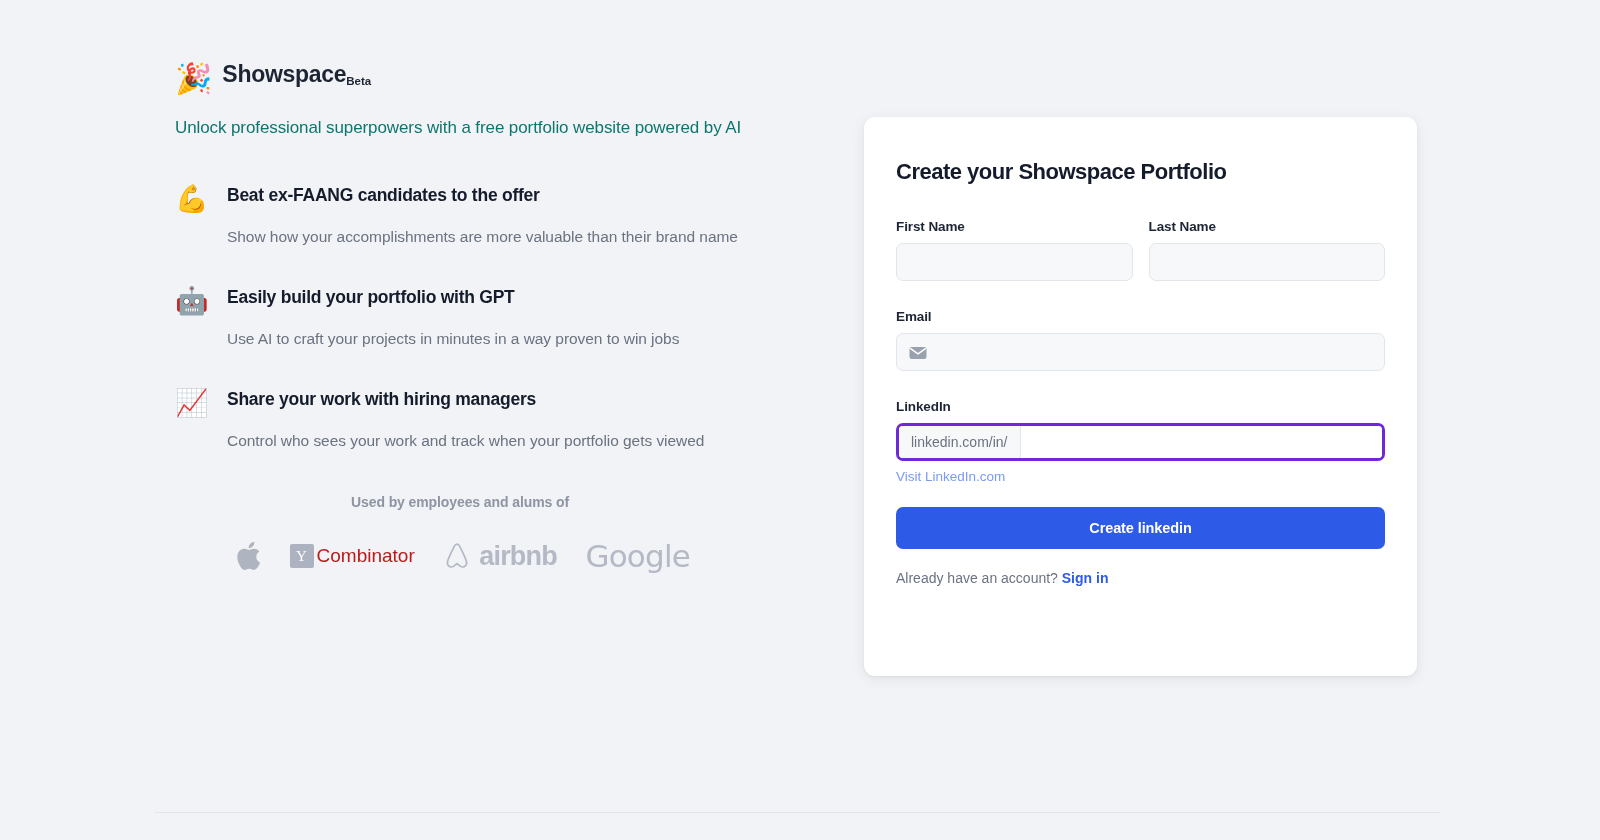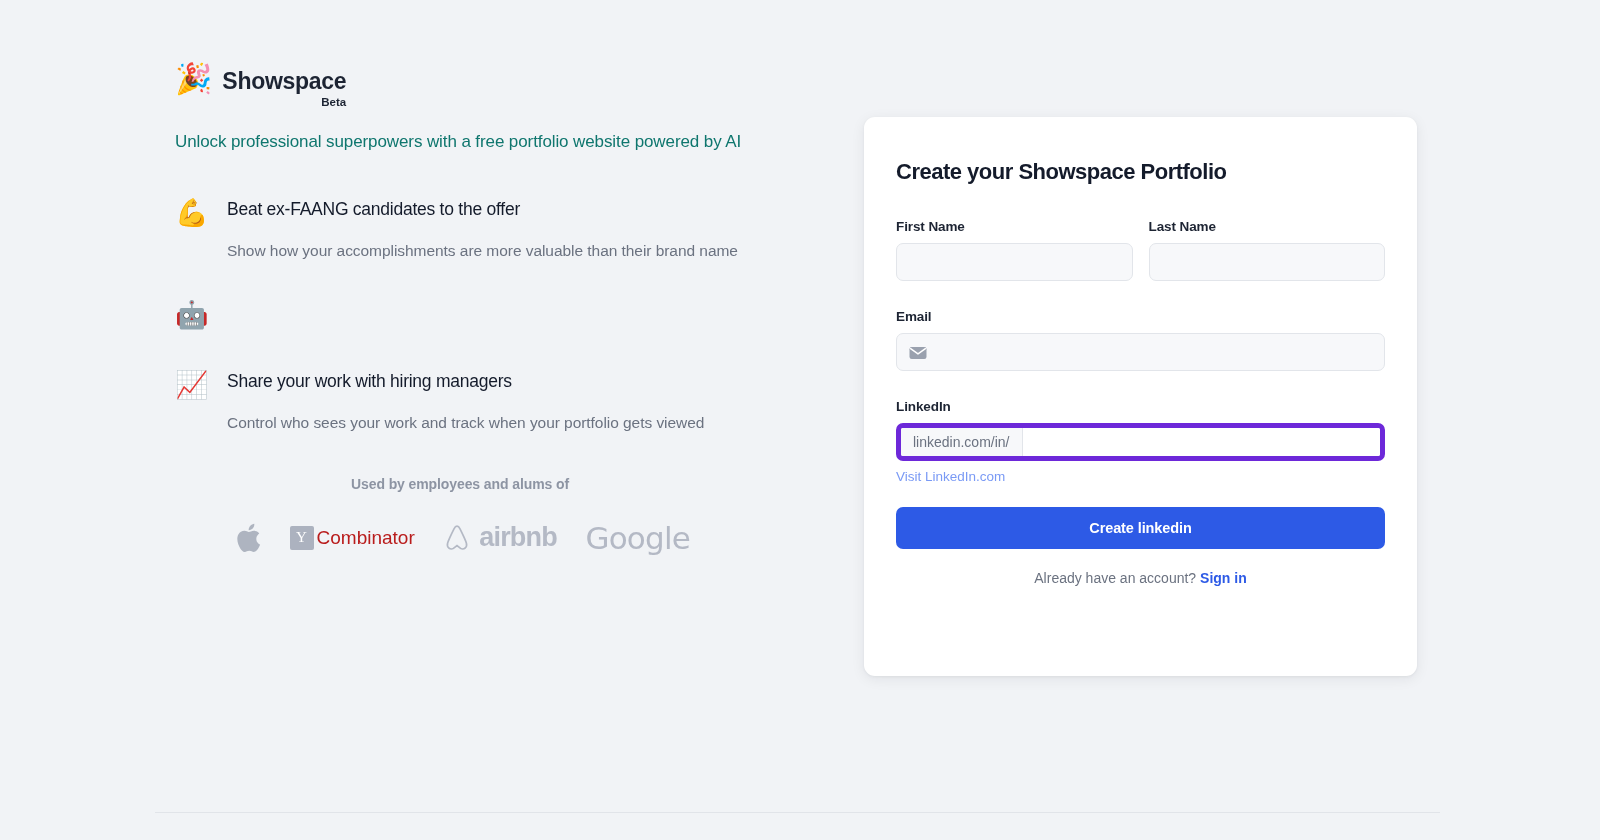--- a/index.html
+++ b/index.html
@@ -11,32 +11,32 @@
     overflow: hidden;
   }
   .page { position: relative; width: 1600px; height: 840px; }
 
   
   .left-col { position: absolute; left: 175px; top: 62px; width: 640px; }
 
   .brand-row { display: flex; align-items: flex-start; gap: 10px; }
   .brand-emoji { font-size: 30px; line-height: 1; margin-top: 2px;
                  font-family: "DejaVu Sans", sans-serif; }
-  .brand-text { display: flex; flex-direction: column; align-items: center; margin-top: 7px; }
+  .brand-text { display: flex; flex-direction: row; align-items: center; }
   .brand-name { font-size: 23px; font-weight: 700; color: #1d2433; letter-spacing: -0.3px; line-height: 1.1; }
   .brand-beta { font-size: 11.5px; font-weight: 700; color: #1d2433; margin-top: 2px; align-self: flex-end; }
 
   .tagline { margin-top: 24px; font-size: 17px; color: #0f766e; letter-spacing: -0.1px; }
 
   .features { margin-top: 46px; }
   .feature { display: flex; gap: 18px; margin-bottom: 40px; }
   .feature-icon { font-size: 27px; line-height: 1.1; width: 34px; flex: 0 0 34px;
                   font-family: "DejaVu Sans", sans-serif; text-align: center; }
   .feature-body { padding-top: 1px; }
-  .feature-title { font-size: 17.5px; font-weight: 400; color: #141b2b; letter-spacing: -0.25px; }
+  .feature-title { font-size: 17.5px; font-weight: 700; color: #141b2b; letter-spacing: -0.25px; }
   .feature-desc { margin-top: 22px; font-size: 15.5px; color: #6b7280; letter-spacing: -0.05px; }
 
   .social-proof { margin-top: 44px; }
   .social-title { text-align: center; font-size: 14px; font-weight: 700; color: #8d94a3;
                   letter-spacing: -0.1px; width: 570px; }
   .logos { display: flex; align-items: center; justify-content: space-between;
            width: 570px; margin-top: 28px; padding: 0 55px 0 60px; }
   .logo { opacity: 1; display: flex; align-items: center; }
   .logo svg { display: block; }
   .yc-box { width: 24px; height: 24px; background: #acb2bf; border-radius: 2px;
@@ -68,42 +68,42 @@
   .name-col { flex: 1; }
 
   .email-block { margin-top: 28px; }
   .email-wrap { position: relative; }
   .email-wrap .text-input { padding-left: 40px; }
   .envelope-icon { position: absolute; left: 13px; top: 50%; transform: translateY(-50%);
                    width: 18px; height: 13px; pointer-events: none; }
 
   .linkedin-block { margin-top: 28px; }
   .input-group { display: flex; width: 100%; height: 38px;
-                 border: 5px solid #6d28d9; border-radius: 7px; overflow: hidden; background: #ffffff; }
+                 border: 3px solid #6d28d9; border-radius: 7px; overflow: hidden; background: #ffffff; }
   .input-prefix { display: flex; align-items: center; padding: 0 12px;
                   background: #f7f8fa; border-right: 1px solid #e2e5ea;
                   font-size: 14px; color: #6b7280; white-space: nowrap; }
   .input-group input { flex: 1; border: 0; outline: none; background: #ffffff;
                        font-size: 14px; color: #1d2433; padding: 0 12px;
                        font-family: "Liberation Sans", sans-serif; }
   .visit-link { display: inline-block; margin-top: 8px; font-size: 13.5px;
                 color: #7a9af5; text-decoration: none; }
 
   .terms-row { display: flex; align-items: center; gap: 13px; margin-top: 28px; }
   .checkbox { width: 17px; height: 17px; flex: 0 0 17px; background: #f7f8fa;
               border: 1px solid #d5d9e0; border-radius: 4px; cursor: pointer; }
   .terms-text { font-size: 13.5px; color: #4b5563; letter-spacing: -0.1px; }
   .terms-text a { color: #2d5ae6; text-decoration: none; }
 
   .submit-btn { width: 100%; height: 42px; margin-top: 22px;
                 background: #2d5ae6; border: 0; border-radius: 7px;
                 color: #ffffff; font-size: 14.5px; font-weight: 700;
                 font-family: "Liberation Sans", sans-serif; cursor: pointer; letter-spacing: -0.1px; }
 
-  .signin-row { text-align: center; margin-top: 21px; font-size: 14px; color: #6b7280; }
+  .signin-row { text-align: left; margin-top: 21px; font-size: 14px; color: #6b7280; }
   .signin-row a { color: #2d5ae6; font-weight: 700; text-decoration: none; }
 
   
   .footer-divider { position: absolute; left: 155px; top: 812px; width: 1285px;
                     height: 1px; background: #e1e4e9; }
 </style>
 </head>
 <body>
 
 <div class="page">
@@ -125,20 +125,24 @@
       <div class="feature">
         <span class="feature-icon">💪</span>
         <div class="feature-body">
           <div class="feature-title">Beat ex-FAANG candidates to the offer</div>
           <div class="feature-desc">Show how your accomplishments are more valuable than their brand name</div>
         </div>
       </div>
 
       <div class="feature">
         <span class="feature-icon">🤖</span>
+        <div class="feature-body">
+          <div class="feature-title">Easily build your portfolio with GPT</div>
+          <div class="feature-desc">Use AI to craft your projects in minutes in a way proven to win jobs</div>
+        </div>
       </div>
 
       <div class="feature">
         <span class="feature-icon">📈</span>
         <div class="feature-body">
           <div class="feature-title">Share your work with hiring managers</div>
           <div class="feature-desc">Control who sees your work and track when your portfolio gets viewed</div>
         </div>
       </div>
 

